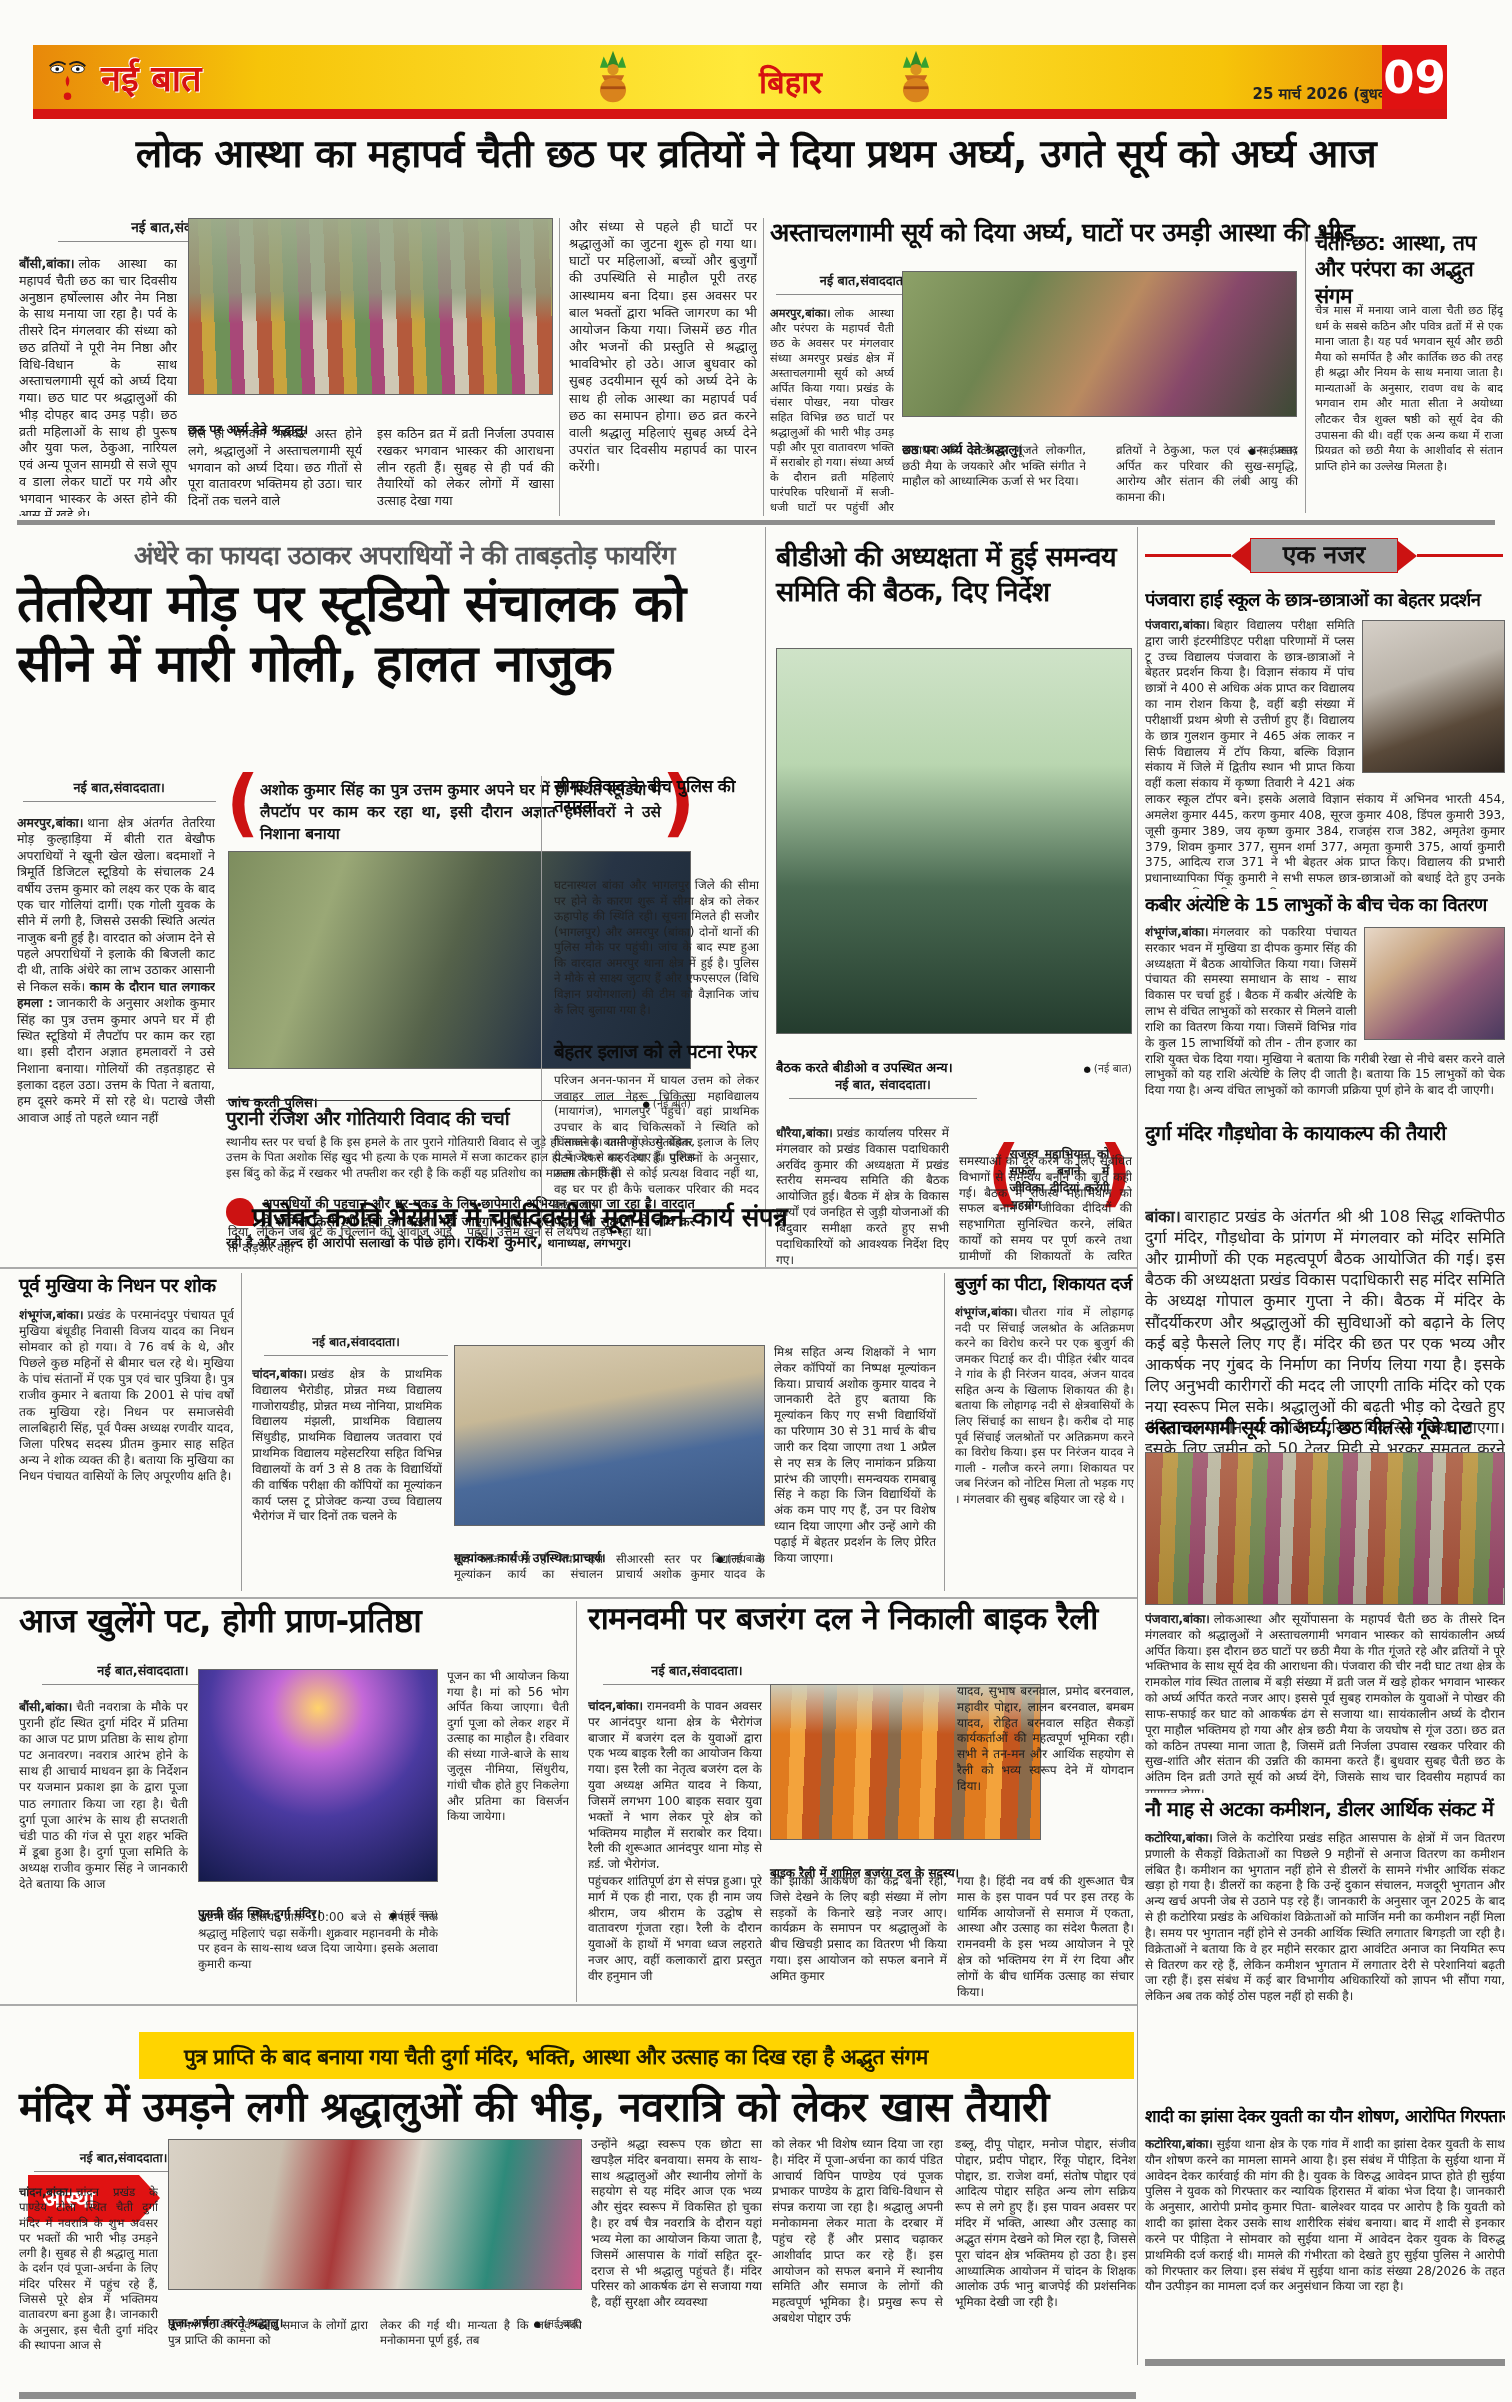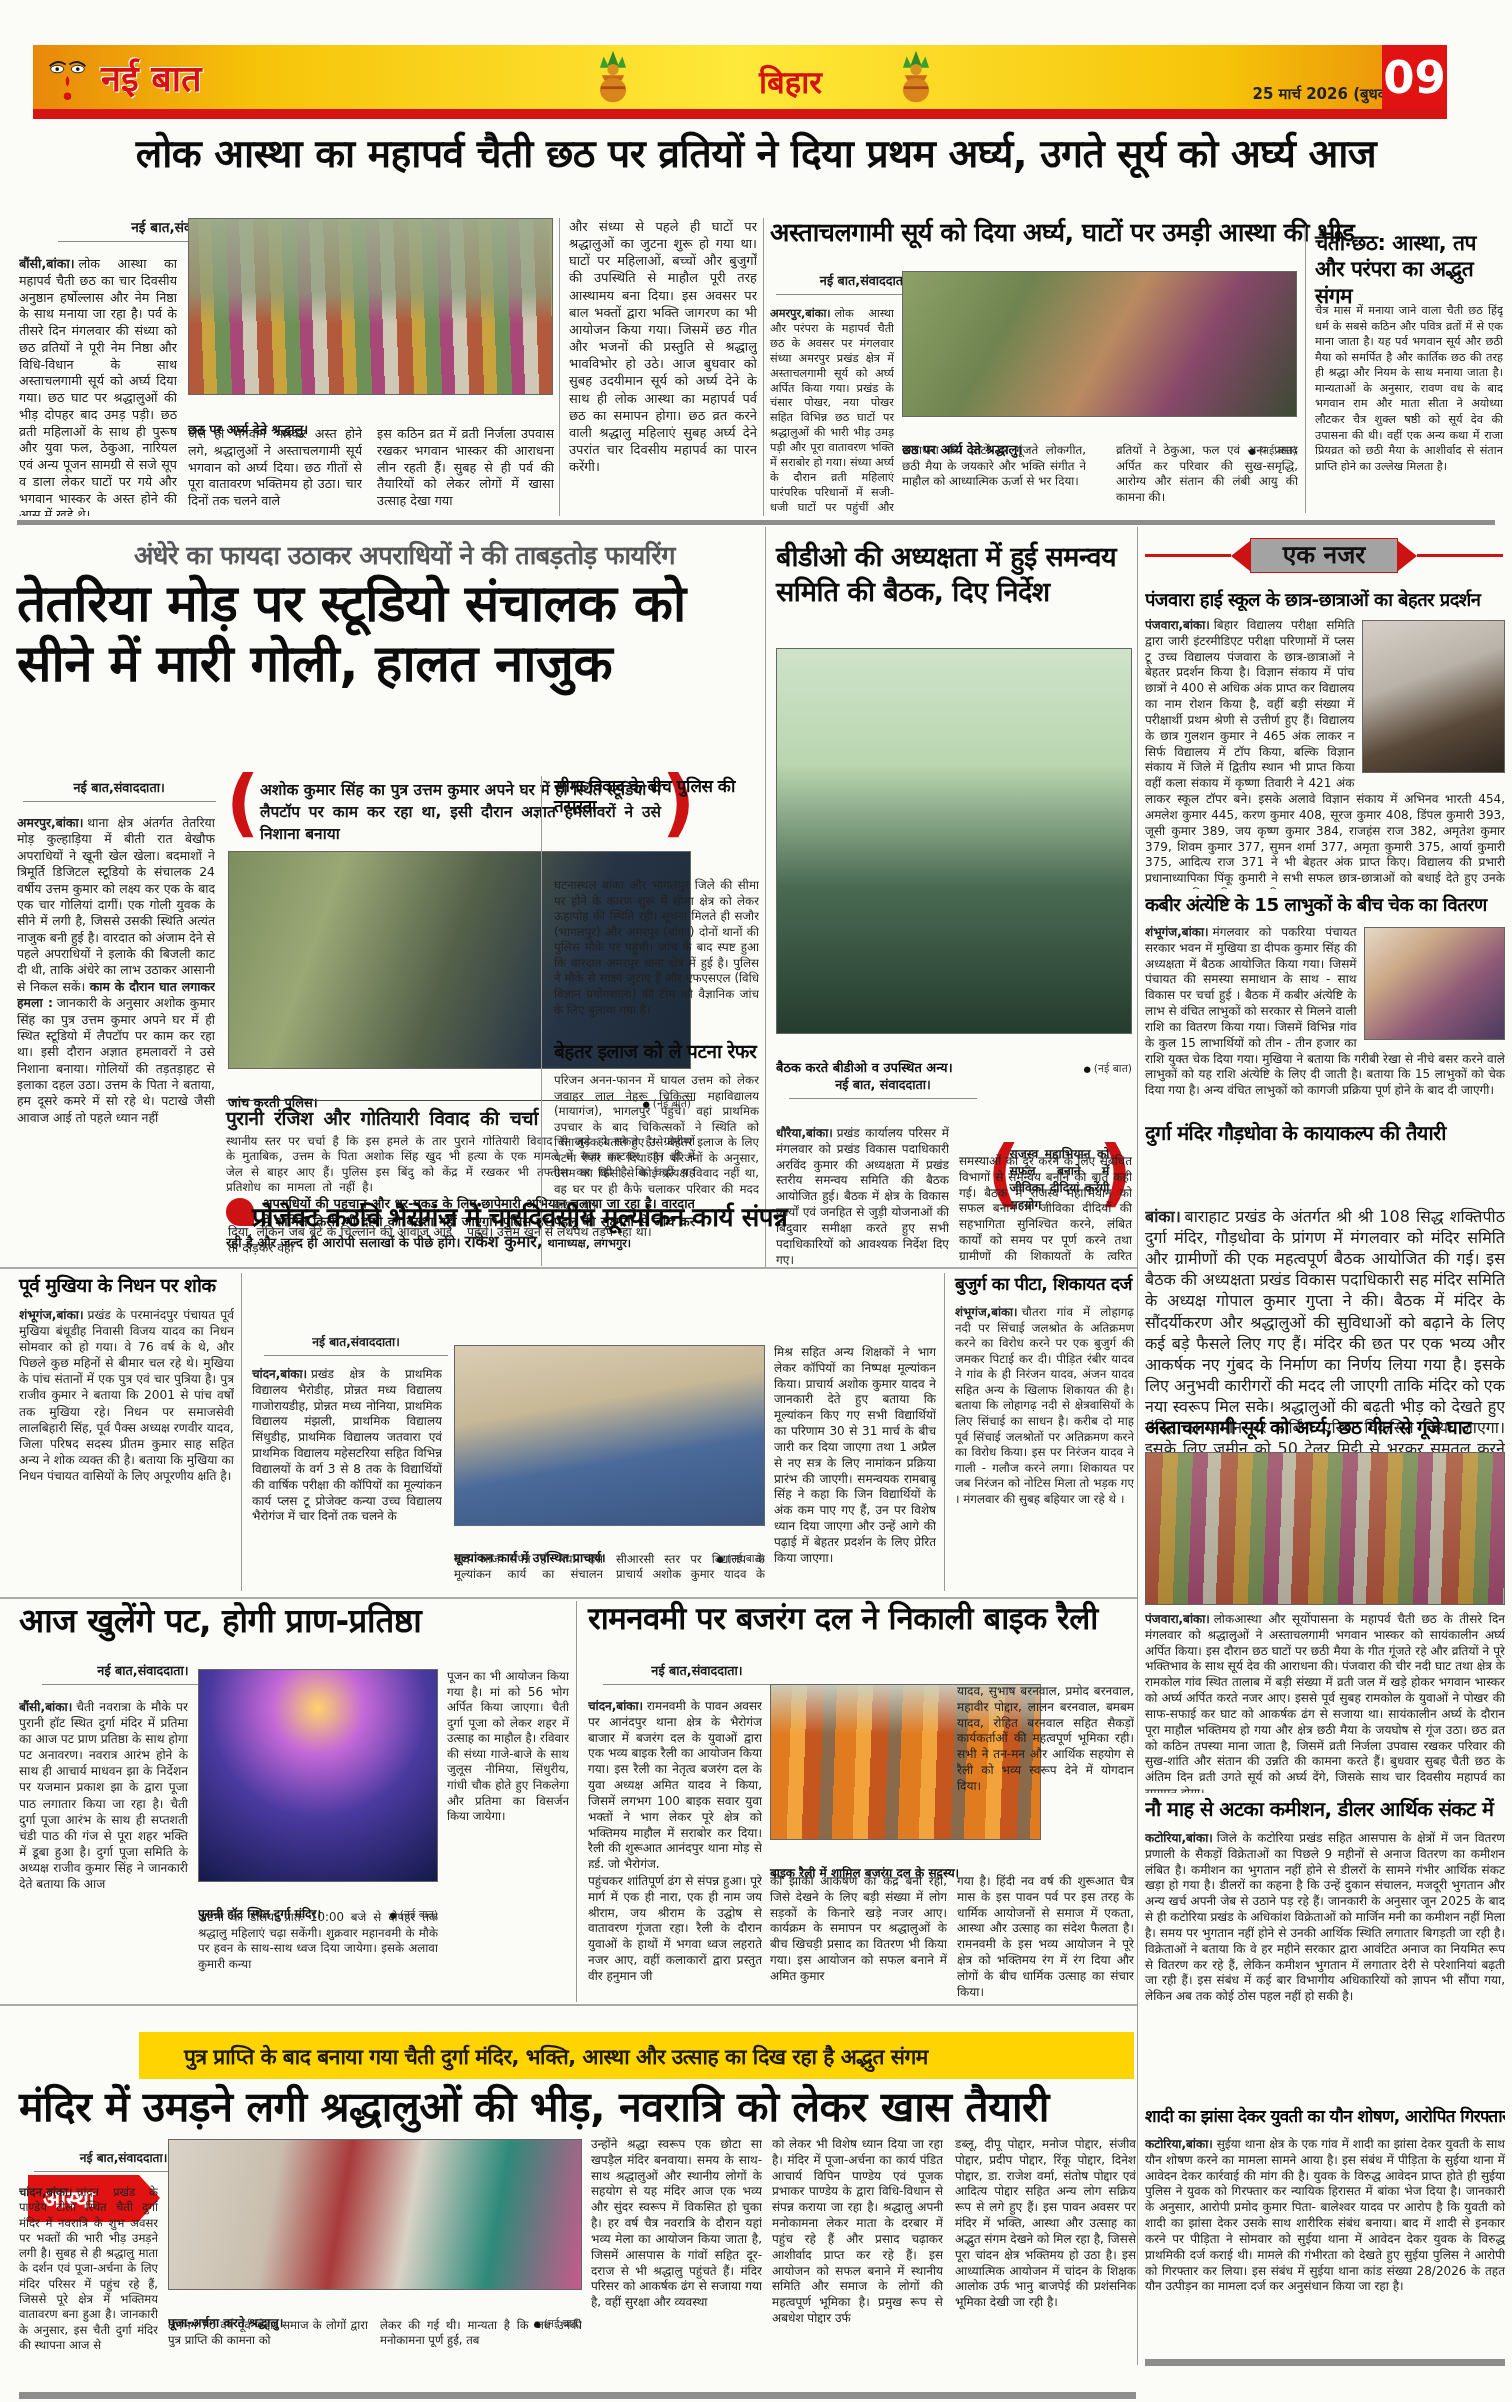--- a/index.html
+++ b/index.html
@@ -39,21 +39,21 @@
   .ekline{flex:1;height:3.8px;background:#cc1212;}
   .tri-r{width:0;height:0;border-top:15px solid transparent;border-bottom:15px solid transparent;border-left:19px solid #cc1212;}
   .tri-l{width:0;height:0;border-top:15px solid transparent;border-bottom:15px solid transparent;border-right:19px solid #cc1212;}
   .ekbox{background:#a3a3a3;border:1.9px solid #cc1212;color:#111;font-weight:bold;font-size:24.5px;padding:0.9px 32px;line-height:1.25;text-align:right;}
   .ekhead{font-weight:bold;font-size:18px;white-space:nowrap;overflow:hidden;color:#0b0b0b;letter-spacing:-0.6px;}
   .float-r{float:right;margin:1.9px 0 3.8px 7.5px;}
   
   .astha{background:#e01212;color:#fff;font-weight:bold;font-size:22.6px;display:flex;align-items:center;padding-left:15px;position:relative;}
   .astha::after{content:"";position:absolute;right:-21px;top:0;border-top:23.5px solid transparent;border-bottom:23.5px solid transparent;border-left:21px solid #e01212;}
   .ybar{background:#ffd400;display:flex;align-items:center;font-weight:bold;font-size:21px;color:#20 1700;color:#1d1a00;padding-left:45px;letter-spacing:-0.5px;}
-  .subhead-box{border-top:1.9px solid #444;padding-top:3.8px;font-family:Liberation Mono, monospace;}
+  .subhead-box{border-top:1.9px solid #444;padding-top:3.8px;}
   .subhead{font-weight:bold;font-size:19px;letter-spacing:-0.5px;}
   
   .ph-river{background-image:linear-gradient(180deg,rgba(158,172,140,.95) 0%,rgba(140,156,124,.75) 42%,rgba(0,0,0,0) 60%),repeating-linear-gradient(88deg,#b45a3c 0 15px,#c9a43e 15px 28px,#6f9158 28px 43px,#a84878 43px 56px,#cfc8b4 56px 70px);}
   .ph-amarpur{background-image:linear-gradient(120deg,#8da168 0%,#6f8450 28%,#b98a60 52%,#87486a 72%,#3c4a34 100%);}
   .ph-police{background-image:linear-gradient(110deg,#7d8d5e 0%,#9aa876 22%,#55624a 48%,#273445 72%,#1d2a38 100%);}
   .ph-meeting{background-image:linear-gradient(180deg,#cfe3c8 0%,#b9d6b0 30%,#4a6a52 62%,#243c2e 100%);}
   .ph-student{background-image:linear-gradient(160deg,#d6d0c8 0%,#b9b2a8 38%,#5a4a3a 68%,#2e2620 100%);}
   .ph-cheque{background-image:linear-gradient(140deg,#e8d9c9 0%,#caa886 30%,#8f5a77 62%,#4a3a5f 100%);}
   .ph-ghat{background-image:linear-gradient(180deg,rgba(150,150,120,.35),rgba(40,40,30,.25)),repeating-linear-gradient(92deg,#c2563e 0 17px,#d8a43c 17px 32px,#7f9a5a 32px 47px,#b04a7a 47px 62px,#d8d2c0 62px 75px);}
   .ph-eval{background-image:linear-gradient(170deg,#d9cdb4 0%,#c7b896 34%,#4a6a9a 62%,#3a5580 100%);}

